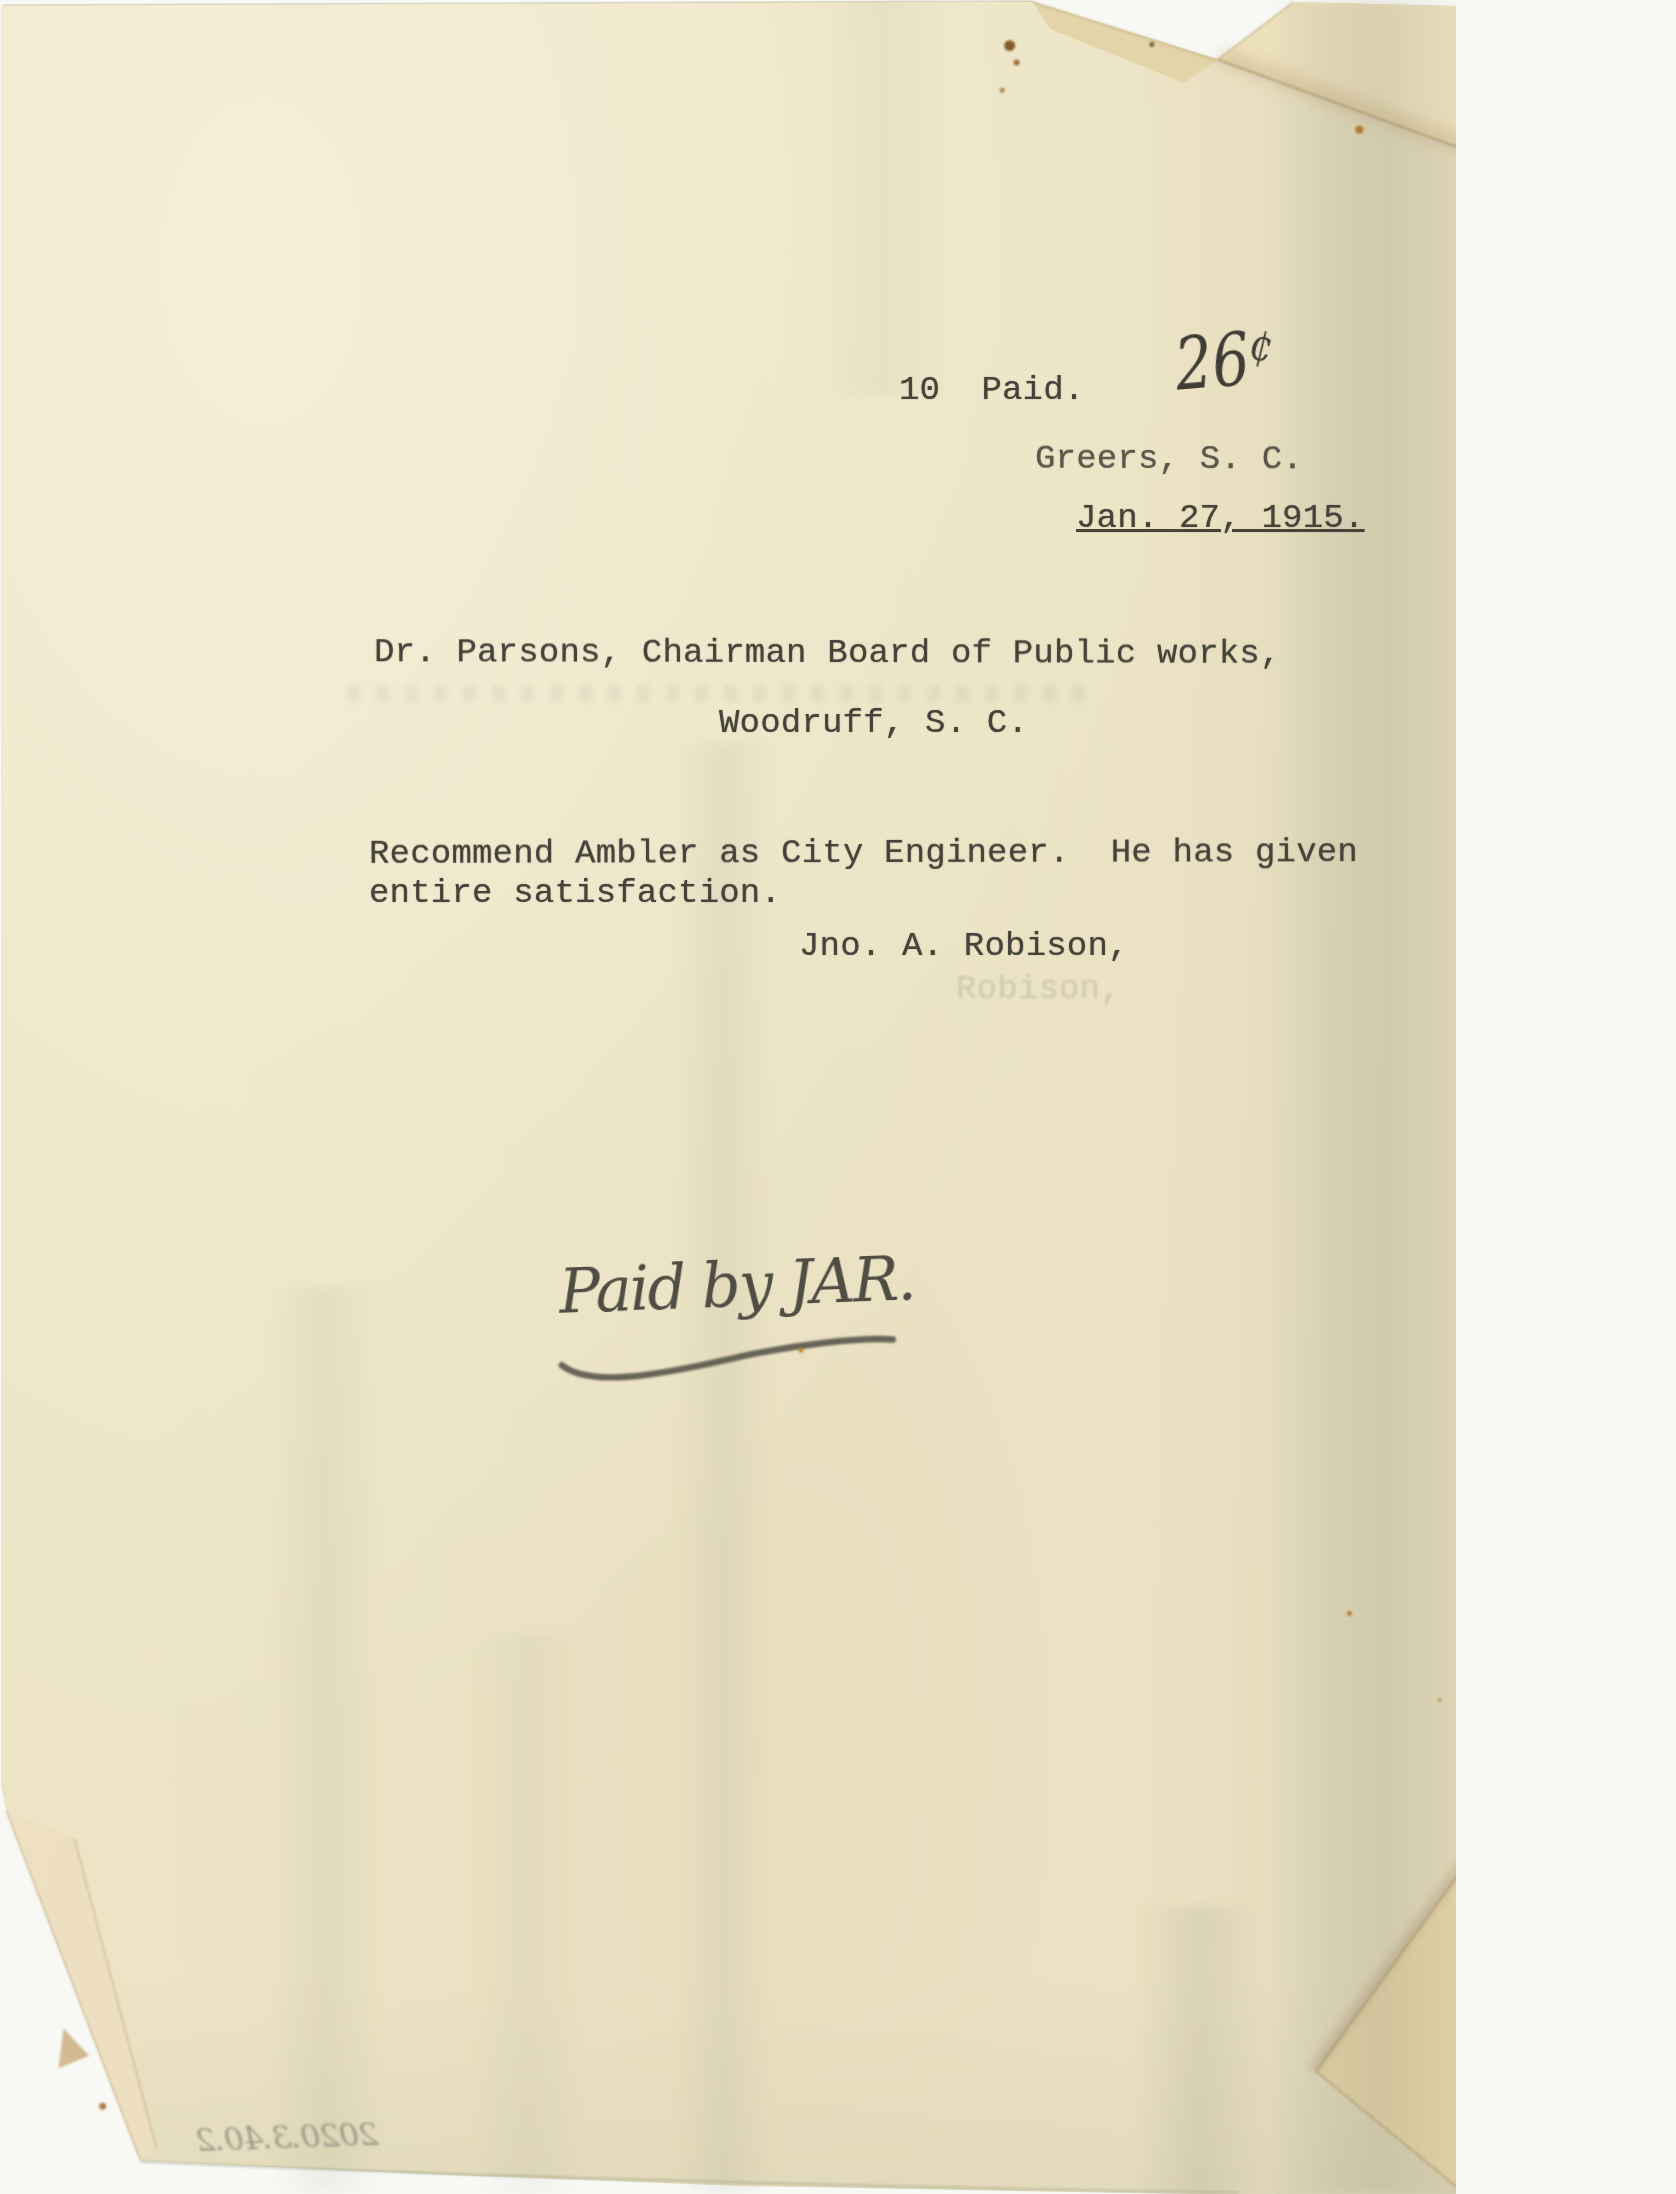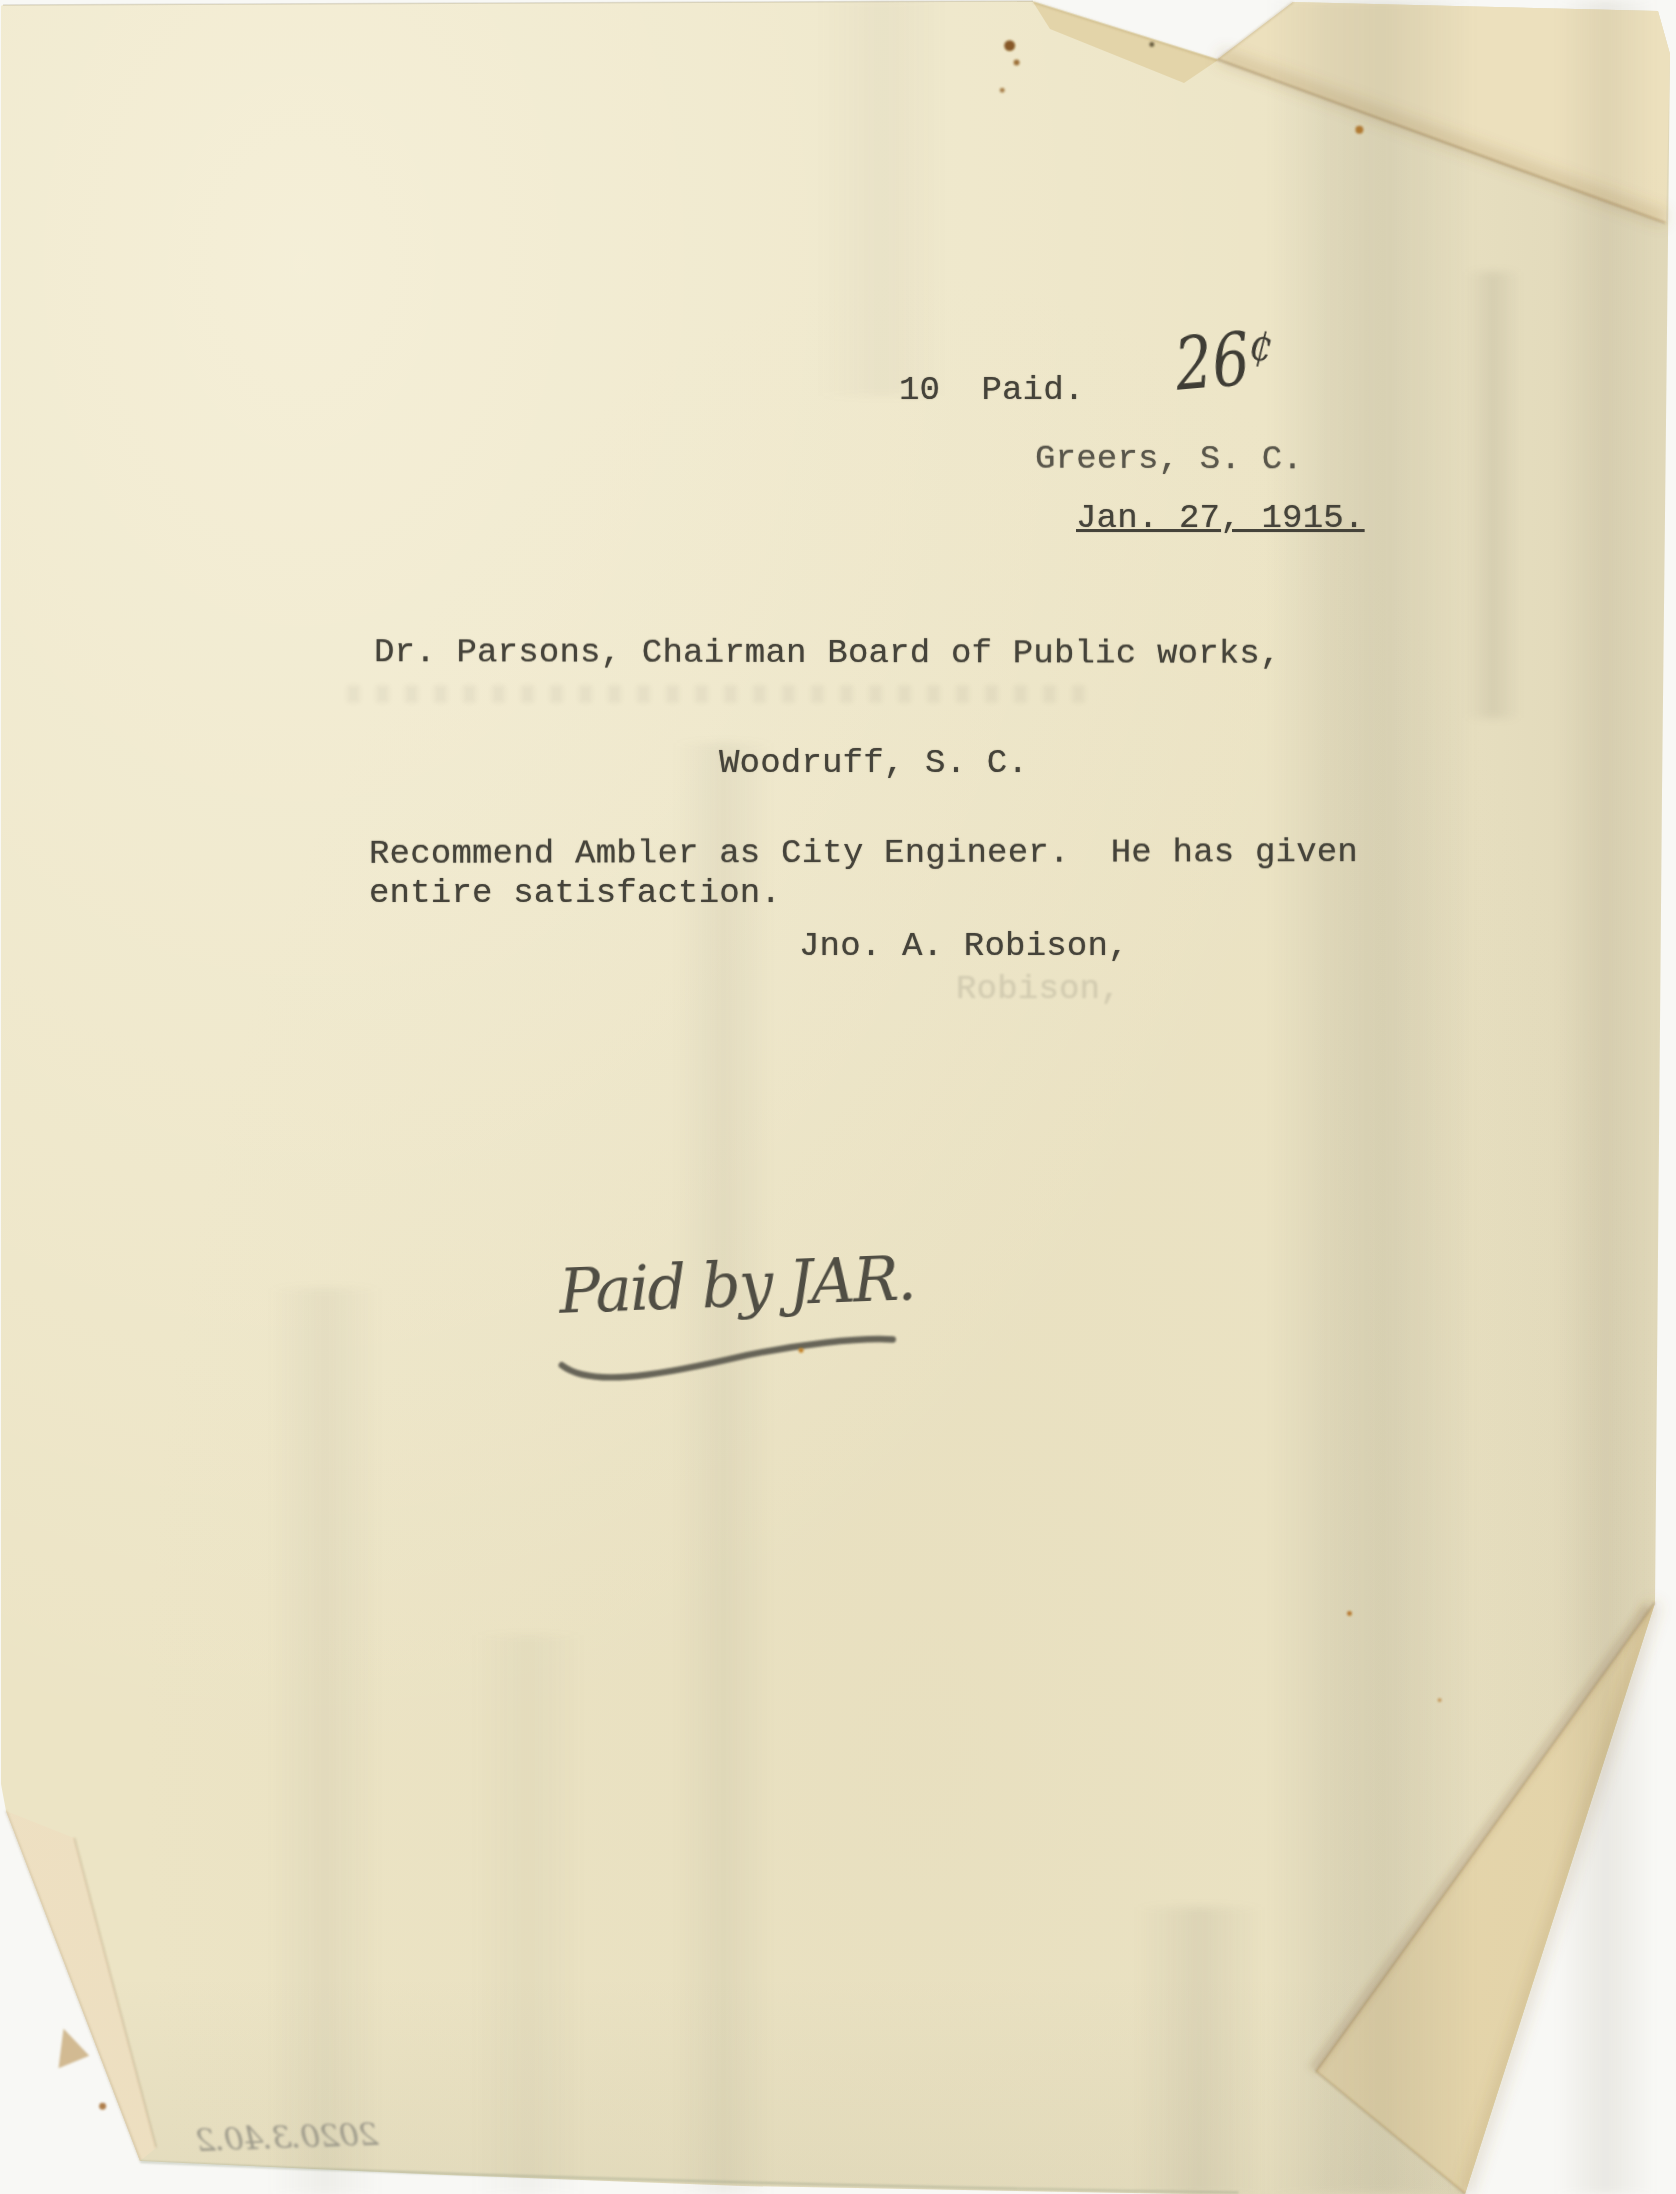--- a/index.html
+++ b/index.html
@@ -5,21 +5,21 @@
   :root{
     --background:#f8f8f5;
     --paper:#ece4c5;
     --fold-flap:#e6d6ac;
     --typewriter-ink:#45433a;
     --pencil:#514f46;
     --pencil-faint:#8e8c80;
     --rust-spot:#a96a1e;
   }
   html,body{margin:0;padding:0;background:var(--background);}
-  .scan{position:relative;width:1676px;height:2194px;background:var(--background);overflow:hidden;text-align:center;}
+  .scan{position:relative;width:1456px;height:2194px;background:var(--background);overflow:hidden;text-align:center;}
   .layer{position:absolute;inset:0;}
 
   
   .paper{
     clip-path:polygon(3px 5px,1033px 1px,1218px 59px,1293px 2px,
       1658px 11px,1670px 54px,1662px 793px,1655px 1603px,
       1465px 2194px,1189px 2194px,743px 2186px,446px 2175px,248px 2166px,140px 2161px,
       6px 1811px,1px 1784px,1px 6px);
     background:
       radial-gradient(ellipse at 18% 12%, rgba(255,252,238,.45), transparent 55%),
@@ -74,21 +74,21 @@
 
   
   .typed{position:absolute;font-family:"Liberation Mono","DejaVu Sans Mono",monospace;
     font-size:34px;line-height:1;color:var(--typewriter-ink);white-space:pre;letter-spacing:0.2px;
     filter:blur(0.2px);
     text-shadow:0 0 1.2px rgba(64,60,50,.55),0.4px 0.4px 0 rgba(64,60,50,.18);}
   .service-line{left:899px;top:373px;}
   .origin-line{left:1035px;top:442px;opacity:.88;transform:rotate(.15deg);}
   .date-line{left:1076px;top:501px;text-decoration:underline;}
   .addr1{left:374px;top:636px;transform:rotate(.1deg);}
-  .addr2{left:719px;top:706px;margin-top:40px;}
+  .addr2{left:719px;top:706px;}
   .body1{left:369px;top:836px;transform:rotate(-.1deg);}
   .body2{left:369px;top:876px;}
   .sig{left:799px;top:929px;}
   .ghost-sig{left:956px;top:972px;opacity:.15;filter:blur(1.1px);}
 
   .hand{position:absolute;font-family:"DejaVu Serif","Liberation Serif",serif;
     font-style:italic;color:var(--pencil);line-height:1;}
   .fee{left:1172px;top:329px;font-size:73px;color:#3f3d35;
     transform:rotate(-5deg) scaleX(.8);transform-origin:left top;filter:blur(0.2px);}
   .fee-sym{display:inline-block;font-size:.62em;transform:translateY(-.5em) rotate(12deg);margin-left:.05em;}

